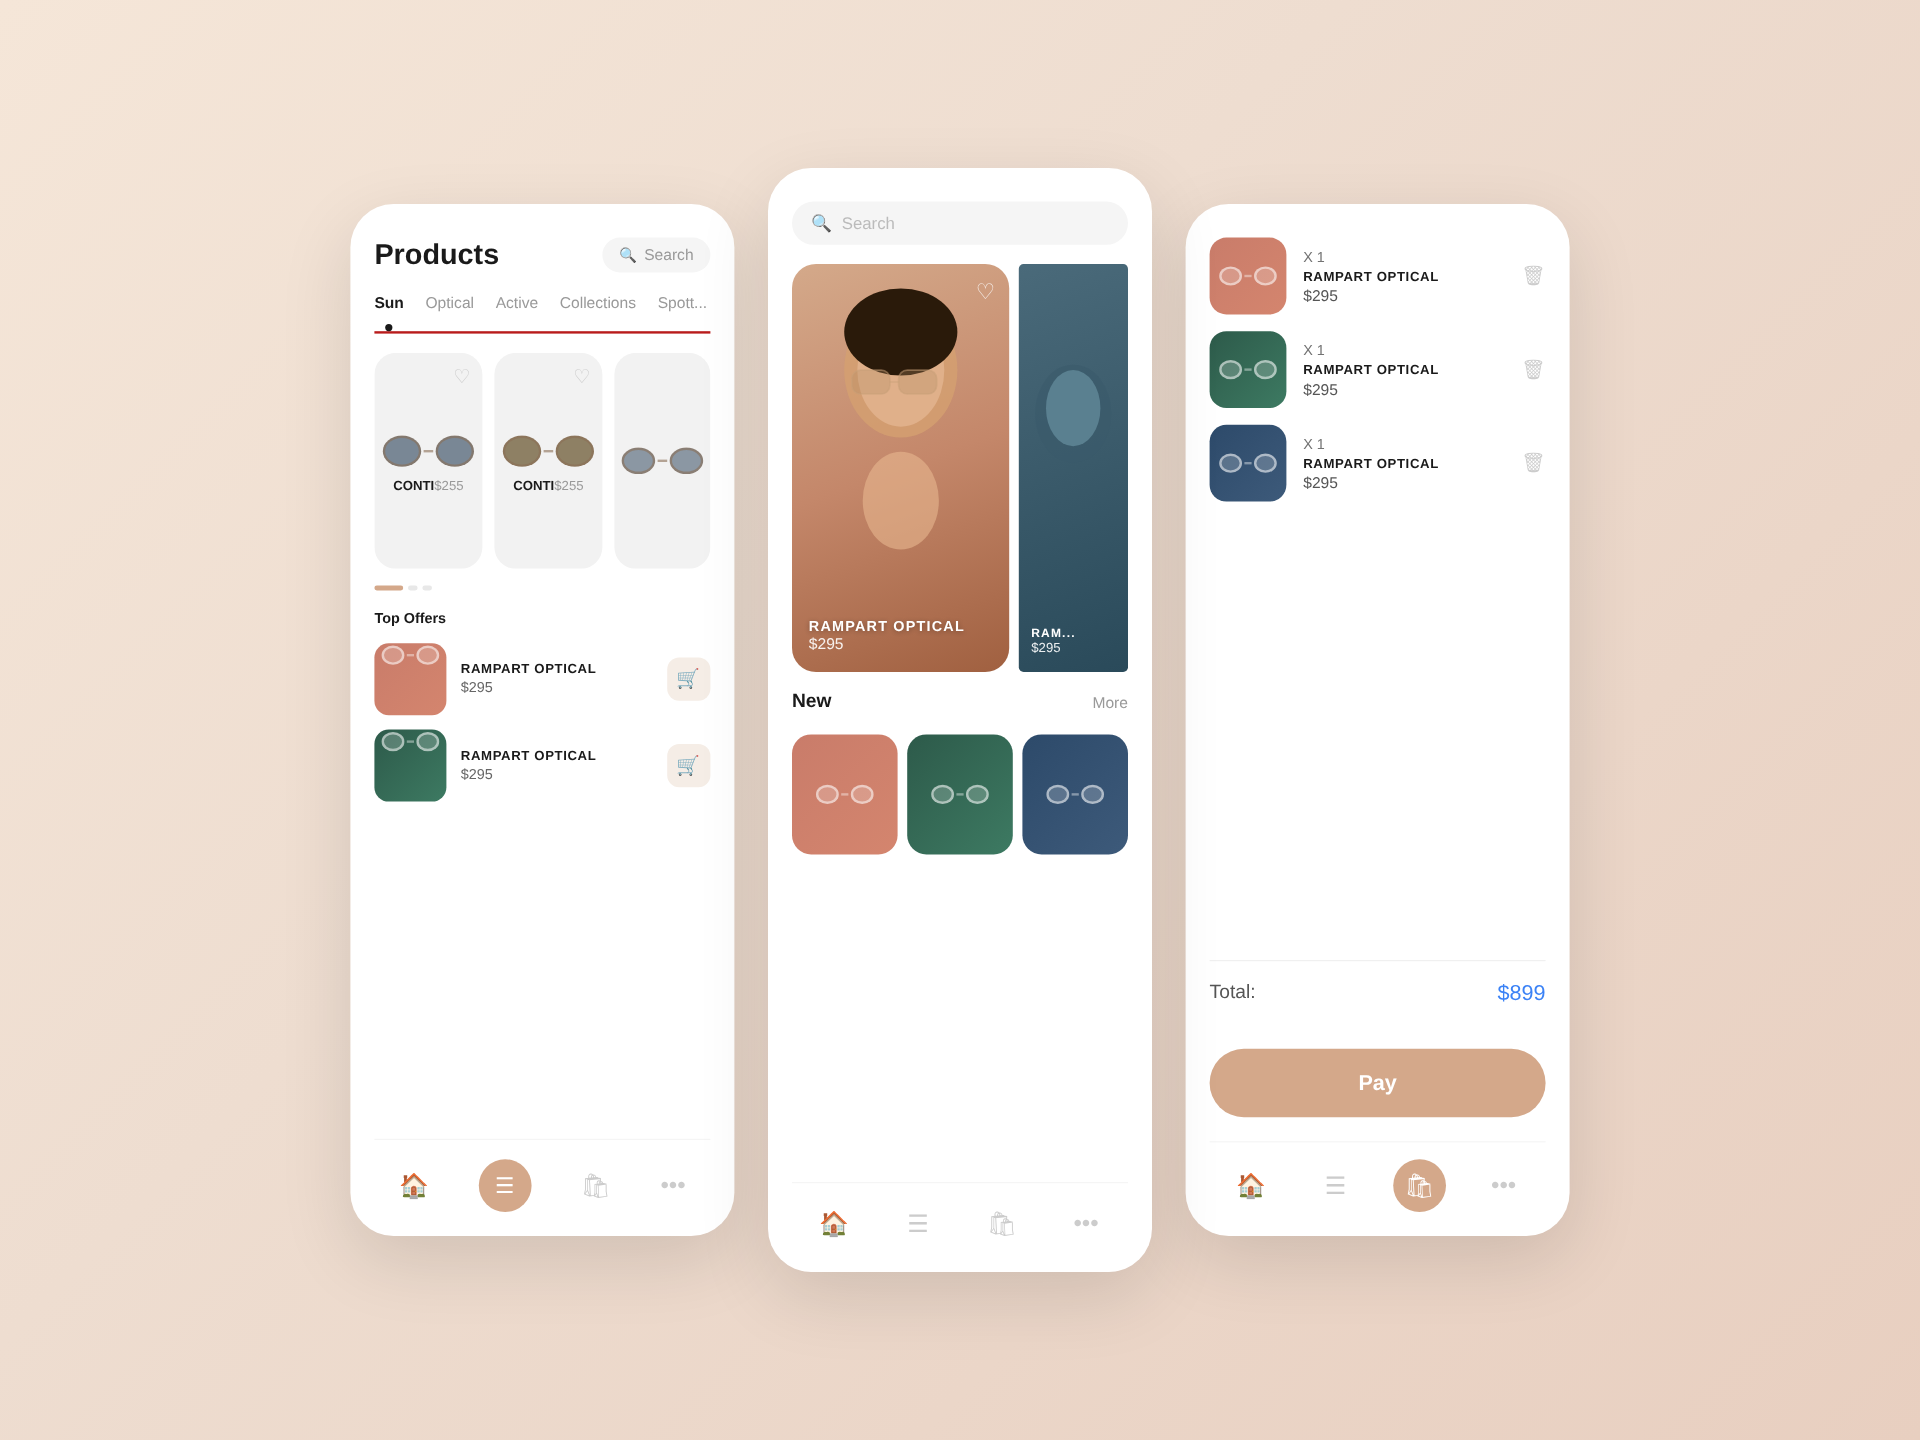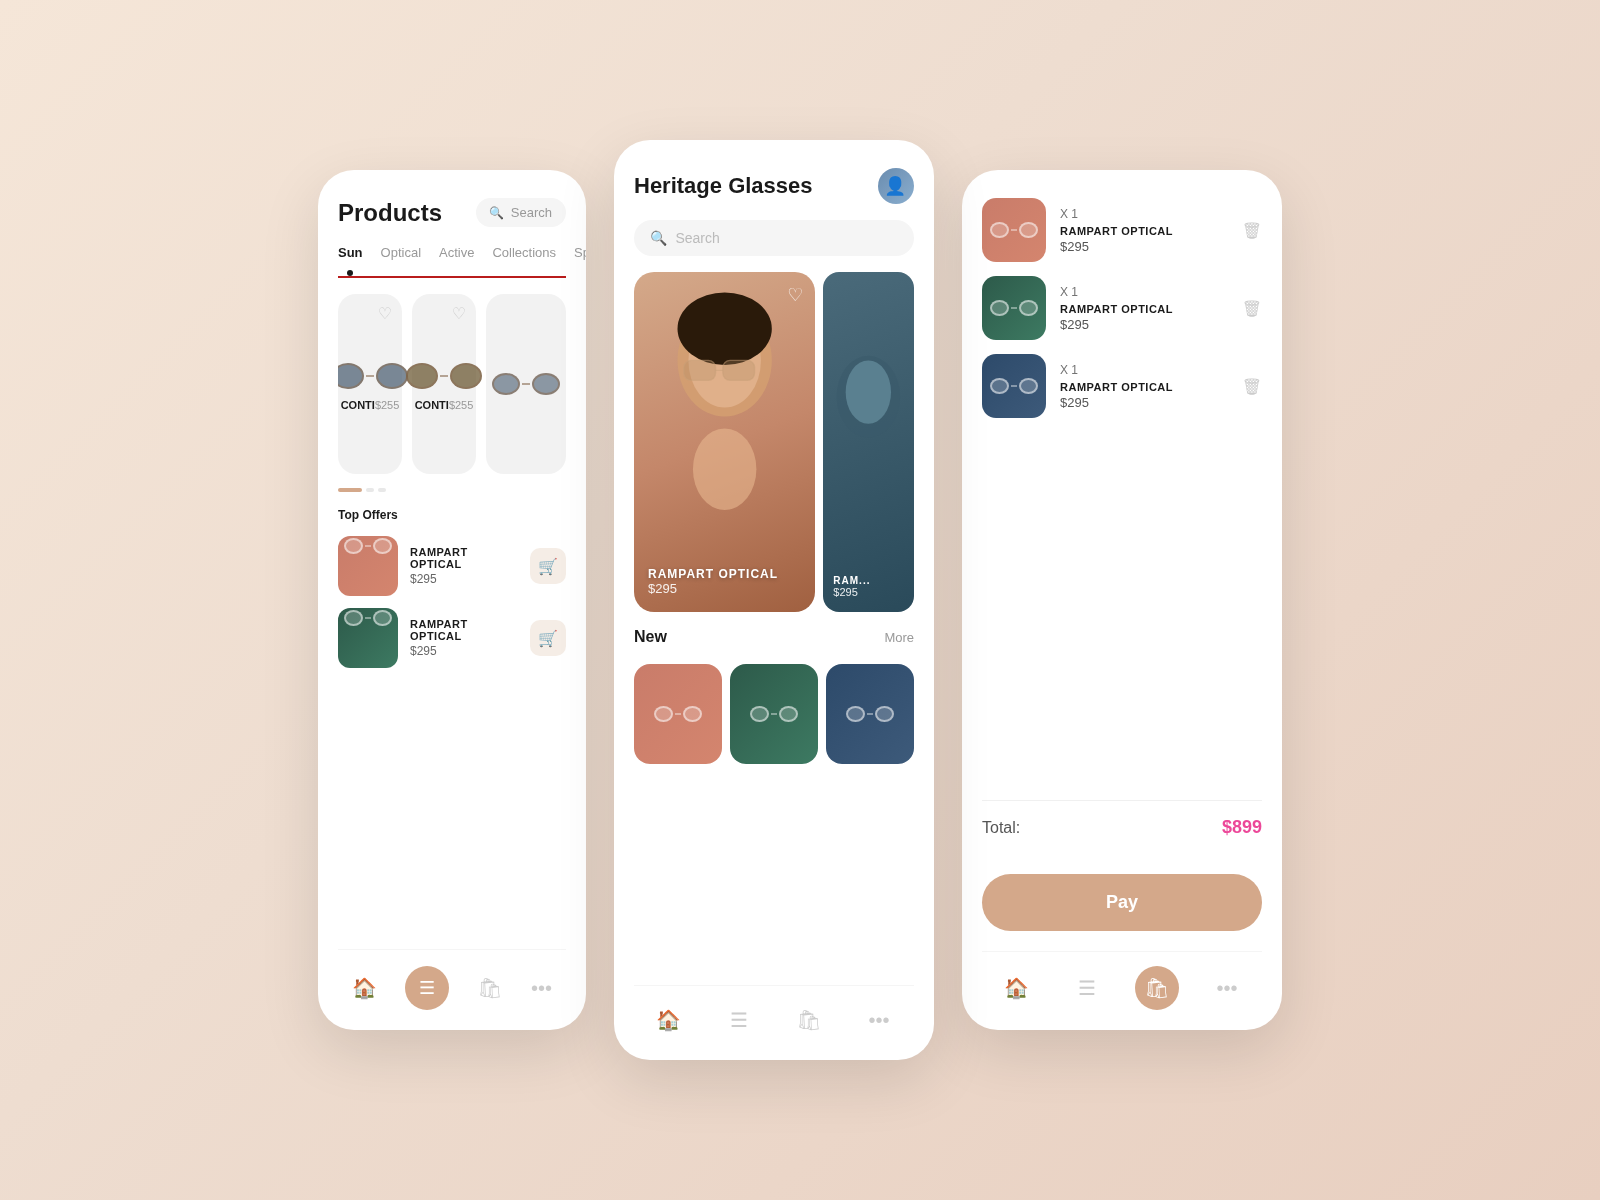--- a/index.html
+++ b/index.html
@@ -24,21 +24,21 @@
     .phone-card {
       background: #fff;
       border-radius: 36px;
       box-shadow: 0 20px 60px rgba(0,0,0,0.12);
       overflow: hidden;
       position: relative;
     }
 
     
     .screen-products {
-      width: 268px;
+      width: 320px;
       height: 860px;
       padding: 28px 20px 20px;
       display: flex;
       flex-direction: column;
     }
     .products-header {
       display: flex;
       align-items: center;
       justify-content: space-between;
       margin-bottom: 18px;
@@ -285,21 +285,21 @@
     }
     .hero-main {
       flex: 2;
       border-radius: 20px;
       overflow: hidden;
       position: relative;
       background: linear-gradient(160deg, #d4a98a 0%, #c4876a 50%, #a06040 100%);
     }
     .hero-side {
       flex: 1;
-      border-radius: 16px;
+      border-radius: 4px;
       overflow: hidden;
       position: relative;
       background: linear-gradient(160deg, #4a6a7a, #2a4a5a);
     }
     .hero-overlay-text {
       position: absolute;
       bottom: 16px;
       left: 14px;
       right: 14px;
     }
@@ -452,22 +452,22 @@
       justify-content: space-between;
       align-items: center;
       margin-bottom: 36px;
     }
     .total-label {
       font-size: 16px;
       color: #555;
     }
     .total-amount {
       font-size: 18px;
-      font-weight: 700;
-      color: #ec4899;
+      font-weight: 400;
+      color: #3b82f6;
     }
     .pay-btn {
       width: 100%;
       padding: 18px;
       background: #D4A88A;
       border: none;
       border-radius: 30px;
       font-size: 18px;
       font-weight: 600;
       color: #fff;
@@ -628,24 +628,20 @@
 
     <div class="bottom-nav">
       <div class="nav-item">🏠</div>
       <div class="nav-item active-nav">☰</div>
       <div class="nav-item">🛍</div>
       <div class="nav-item">•••</div>
     </div>
   </div>
 
   <div class="phone-card screen-heritage">
-    <div class="heritage-header">
-      <span class="heritage-title">Heritage Glasses</span>
-      <div class="avatar-circle">👤</div>
-    </div>
 
     <div class="search-bar">
       <span>🔍</span>
       <span>Search</span>
     </div>
 
     <div class="hero-section">
       <div class="hero-main">
         <span class="hero-heart">♡</span>
 

